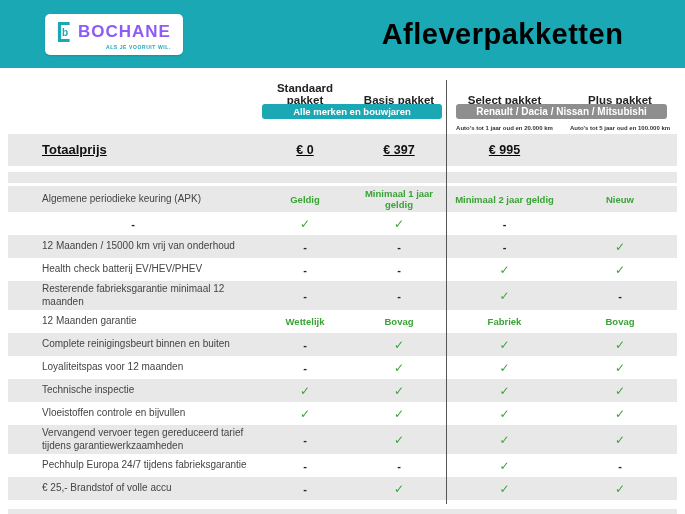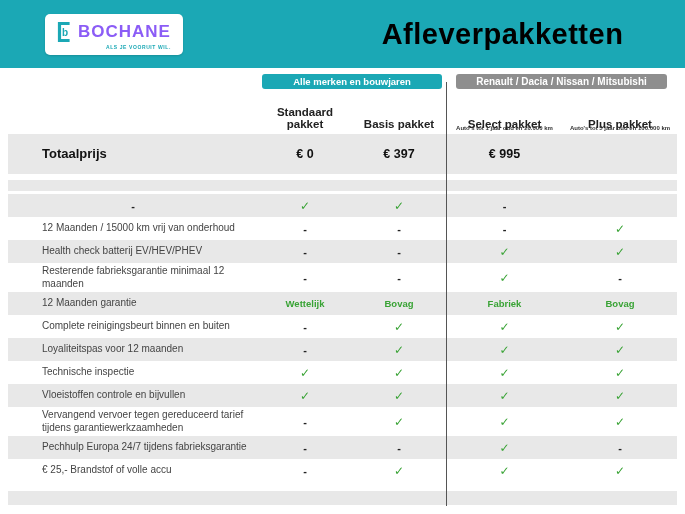--- a/index.html
+++ b/index.html
@@ -41,21 +41,21 @@
 
   .badge-row{height:22px;margin-top:2px;}
   .badge{color:#fff;font-weight:bold;text-align:center;border-radius:3px;height:15px;
          line-height:15px;font-size:9.5px;}
   .badge-left{grid-column:2/4;background:var(--teal);margin:0 4px;}
   .badge-right{grid-column:4/6;background:var(--badge_gray);margin:0 10px;font-size:10px;}
 
   .subnote-row{height:12px;}
   .subnote{font-size:6px;font-weight:bold;color:#333;text-align:center;}
 
-  .price-row{height:40px;background:var(--stripe);}
+  .price-row{height:32px;background:var(--stripe);text-decoration:underline;}
   .price-label{font-size:13px;font-weight:bold;color:#111;}
   .price-val{font-size:12.5px;font-weight:bold;color:#111;}
 
   .gap{height:6px;}
   .spacer-gray{height:11px;background:var(--stripe);margin:0 8px;position:relative;z-index:1;}
   .gap-sm{height:3px;}
 
   .data-row{min-height:23px;padding:2px 0;}
   #rows .data-row:nth-child(odd){background:var(--stripe);}
   .val.check{color:var(--green);font-size:12px;font-weight:bold;}
@@ -82,32 +82,32 @@
         <span class="logo-text">BOCHANE</span>
       </div>
       <div class="logo-tagline">ALS JE VOORUIT WIL.</div>
     </div>
     <h1 class="page-title">Afleverpakketten</h1>
   </header>
 
   <div class="content">
     <div class="divider-line"></div>
 
-    <div class="grid badge-row">
-      <div class="cell"></div>
-      <div class="cell badge badge-left">Alle merken en bouwjaren</div>
-      <div class="cell badge badge-right">Renault / Dacia / Nissan / Mitsubishi</div>
-    </div>
-
     <div class="grid head-row">
       <div class="cell"></div>
       <div class="cell val col-head">Standaard pakket</div>
       <div class="cell val col-head">Basis pakket</div>
       <div class="cell val col-head">Select pakket</div>
       <div class="cell val col-head">Plus pakket</div>
+    </div>
+
+    <div class="grid badge-row">
+      <div class="cell"></div>
+      <div class="cell badge badge-left">Alle merken en bouwjaren</div>
+      <div class="cell badge badge-right">Renault / Dacia / Nissan / Mitsubishi</div>
     </div>
 
     <div class="grid subnote-row">
       <div class="cell"></div>
       <div class="cell"></div>
       <div class="cell"></div>
       <div class="cell val subnote">Auto's tot 1 jaar oud en 20.000 km</div>
       <div class="cell val subnote">Auto's tot 5 jaar oud en 100.000 km</div>
     </div>
 
@@ -117,20 +117,27 @@
       <div class="cell val price-val">€ 397</div>
       <div class="cell val price-val">€ 995</div>
     </div>
 
     <div class="gap"></div>
     <div class="spacer-gray"></div>
     <div class="gap-sm"></div>
 
     <div id="rows">
         <div class="grid data-row">
+          <div class="cell label">Algemene periodieke keuring (APK)</div>
+          <div class="cell val word">Geldig</div>
+          <div class="cell val word">Minimaal 1 jaar geldig</div>
+          <div class="cell val word">Minimaal 2 jaar geldig</div>
+          <div class="cell val word">Nieuw</div>
+        </div>
+        <div class="grid data-row">
           <div class="cell val dash">-</div>
           <div class="cell val check">✓</div>
           <div class="cell val check">✓</div>
           <div class="cell val dash">-</div>
         </div>
         <div class="grid data-row">
           <div class="cell label">12 Maanden / 15000 km vrij van onderhoud</div>
           <div class="cell val dash">-</div>
           <div class="cell val dash">-</div>
           <div class="cell val dash">-</div>

